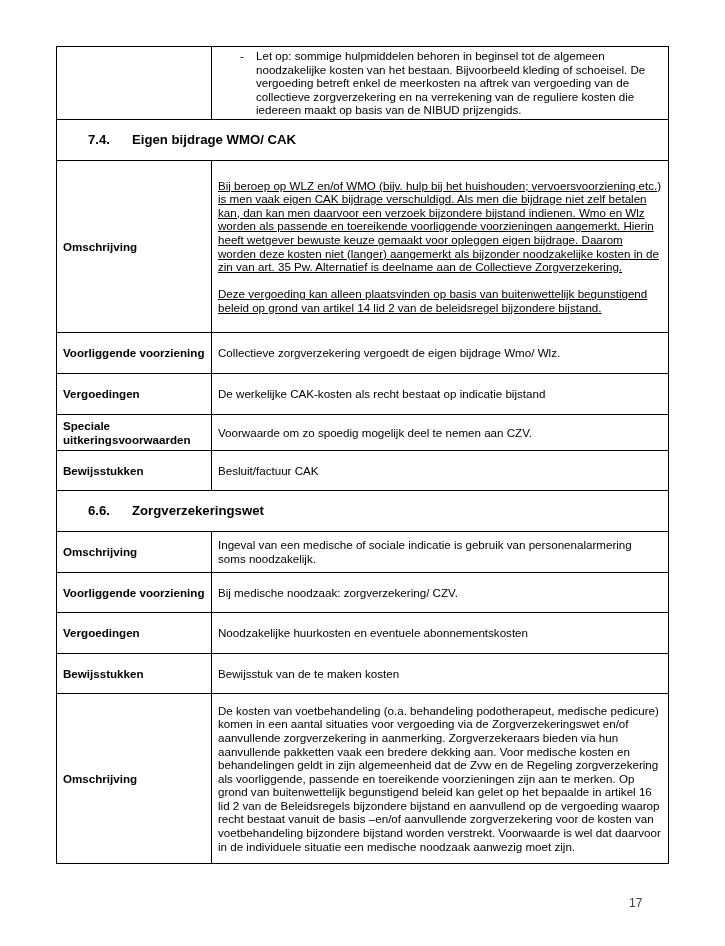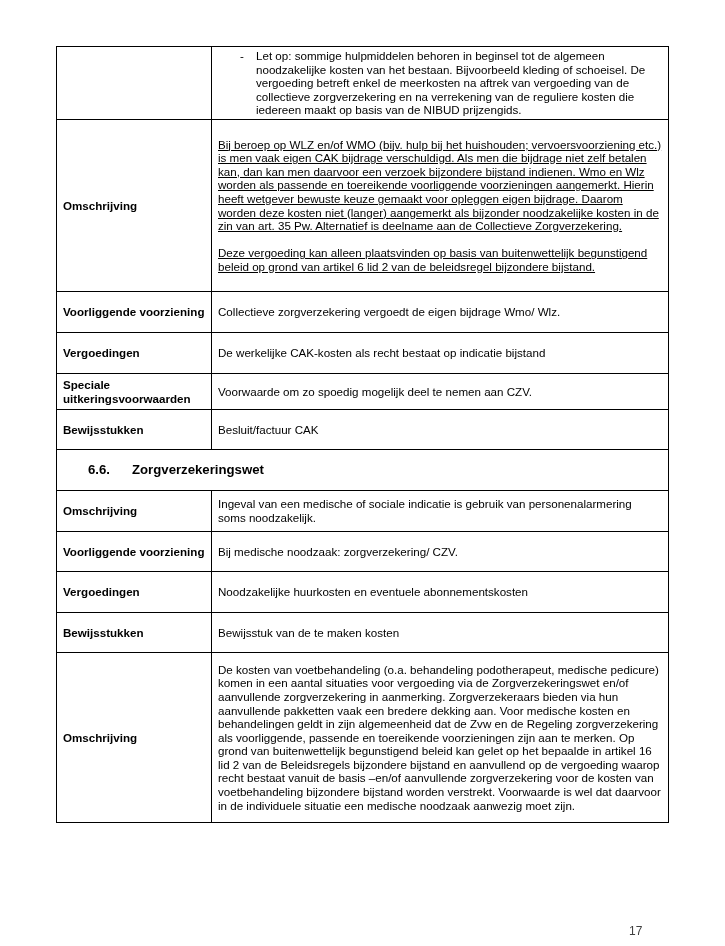--- a/index.html
+++ b/index.html
@@ -8,21 +8,21 @@
   .doc { position: absolute; left: 56px; top: 46px; width: 613px;
          border-collapse: collapse; table-layout: fixed; }
   .doc td { border: 1px solid #000; vertical-align: middle; padding: 0 6px;
             font-size: 11.6px; line-height: 13.6px; }
   .lbl { width: 141px; font-weight: bold; margin-top: 9px; }
   .val { }
   .sec { height: 40px; padding-left: 31px !important; font-weight: bold; font-size: 13.2px !important; }
   .sec .num { display: inline-block; width: 44px; }
   .bullet { position: relative; padding-left: 38px; }
   .bullet .dash { position: absolute; left: 22px; top: 0; }
-  .page-num { position: absolute; left: 629px; top: 924px; font-size: 12px; color: #404040; }
+  .page-num { position: absolute; left: 629px; top: 896px; font-size: 12px; color: #404040; }
   p { margin: 0; text-decoration: underline; }
 </style>
 </head>
 <body>
 
 <table class="doc">
   <colgroup>
       <col style="width:155px">
       <col>
     </colgroup>
@@ -31,25 +31,30 @@
       <tr style="height:73px">
     <td></td>
     <td>
       <div class="bullet">
         <span class="dash">-</span>
         <span>Let op: sommige hulpmiddelen behoren in beginsel tot de algemeen noodzakelijke kosten van het bestaan. Bijvoorbeeld kleding of schoeisel. De vergoeding betreft enkel de meerkosten na aftrek van vergoeding van de collectieve zorgverzekering en na verrekening van de reguliere kosten die iedereen maakt op basis van de NIBUD prijzengids.</span>
       </div>
     </td>
   </tr>
 
+  <tr>
+    <td colspan="2" class="sec">
+      <span class="num">7.4.</span><span>Eigen bijdrage WMO/ CAK</span>
+    </td>
+  </tr>
   <tr style="height:172px">
     <td class="lbl">Omschrijving</td>
     <td class="val">
       <p>Bij beroep op WLZ en/of WMO (bijv. hulp bij het huishouden; vervoersvoorziening etc.) is men vaak eigen CAK bijdrage verschuldigd. Als men die bijdrage niet zelf betalen kan, dan kan men daarvoor een verzoek bijzondere bijstand indienen. Wmo en Wlz worden als passende en toereikende voorliggende voorzieningen aangemerkt. Hierin heeft wetgever bewuste keuze gemaakt voor opleggen eigen bijdrage. Daarom worden deze kosten niet (langer) aangemerkt als bijzonder noodzakelijke kosten in de zin van art. 35 Pw. Alternatief is deelname aan de Collectieve Zorgverzekering.</p>
-      <p style="margin-top:13.6px">Deze vergoeding kan alleen plaatsvinden op basis van buitenwettelijk begunstigend beleid op grond van artikel 6 lid 2 van de beleidsregel bijzondere bijstand.</p>
+      <p style="margin-top:13.6px">Deze vergoeding kan alleen plaatsvinden op basis van buitenwettelijk begunstigend beleid op grond van artikel 14 lid 2 van de beleidsregel bijzondere bijstand.</p>
     </td>
   </tr>
   <tr style="height:41px">
     <td class="lbl">Voorliggende voorziening</td>
     <td class="val">Collectieve zorgverzekering vergoedt de eigen bijdrage Wmo/ Wlz.</td>
   </tr>
   <tr style="height:41px">
     <td class="lbl">Vergoedingen</td>
     <td class="val">De werkelijke CAK-kosten als recht bestaat op indicatie bijstand</td>
   </tr>

